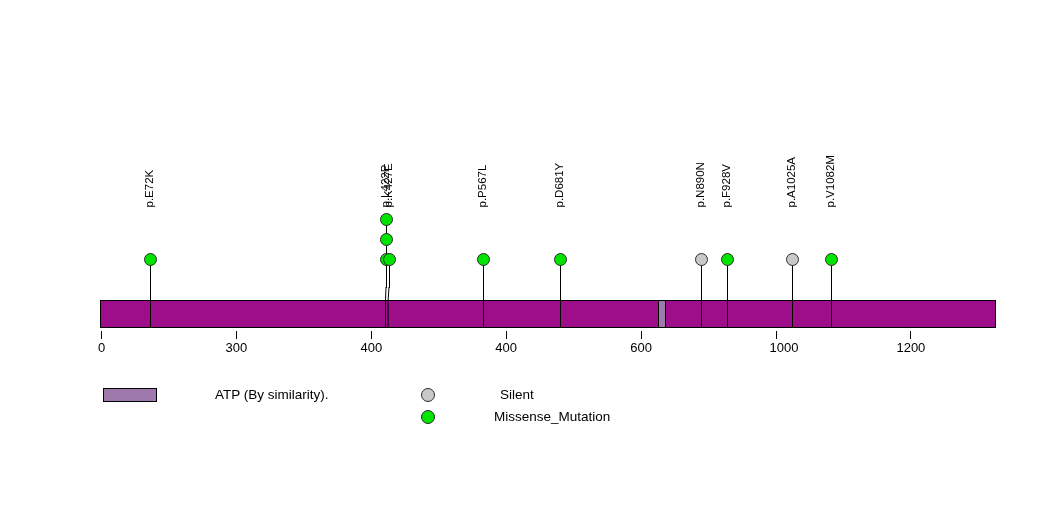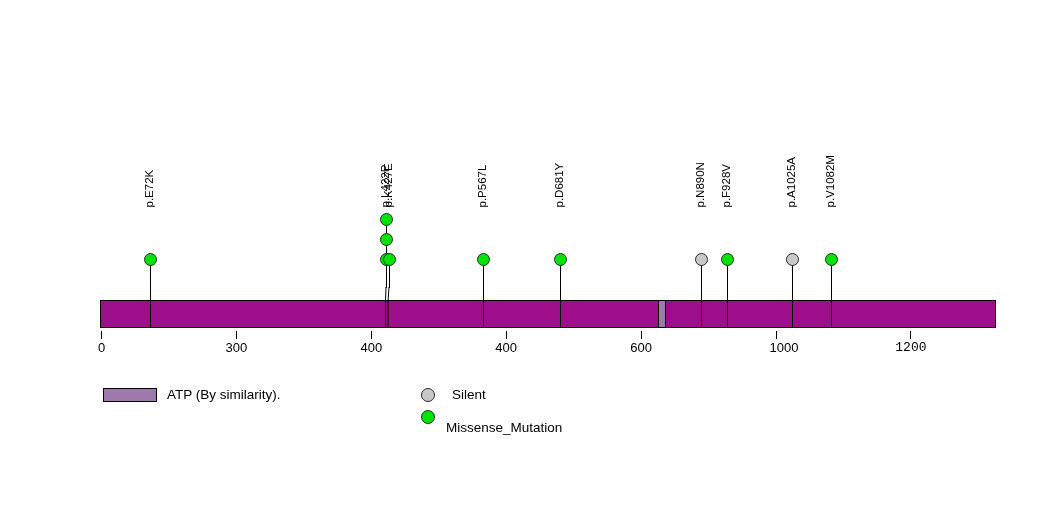--- a/index.html
+++ b/index.html
@@ -22,21 +22,21 @@
 
   
   .axisline{position:absolute;background:#000;height:1px;}
   .tick{position:absolute;width:1px;background:#000;}
   .ticklabel{position:absolute;font-size:13px;line-height:13px;text-align:center;
              transform:translateX(-50%);}
 
   
   .legend-swatch{position:absolute;box-sizing:border-box;border:1px solid #000;}
   .legend-dot{position:absolute;box-sizing:border-box;border:1px solid #2b2b2b;border-radius:50%;}
-  .legend-text{position:absolute;font-size:13.5px;line-height:14px;white-space:nowrap;}
+  .legend-text{position:absolute;font-size:13.5px;line-height:14px;white-space:nowrap;margin-left:48px;}
 </style>
 </head>
 <body>
 
 <div id="stage">
     <div class="backbone" style="left: 100px; top: 300px; width: 895.712px; height: 28px; background: rgb(158, 13, 138);"></div>
     <div class="domain" title="ATP (By similarity)." style="left: 658.137px; top: 300px; width: 8.094px; height: 28px; background: rgb(158, 121, 171);"></div>
     <div class="stem" style="left: 149.564px; top: 259px; height: 69px;"></div>
     <div class="lolli" title="p.E72K (Missense_Mutation)" style="left: 143.564px; top: 252.5px; width: 13px; height: 13px; background: rgb(0, 228, 0);"></div>
     <div class="vlabel" style="left: 154.564px; top: 195.5px;">p.E72K</div>
@@ -79,20 +79,20 @@
     <div class="ticklabel" style="left: 236.4px; top: 341px;">300</div>
     <div class="tick" style="left: 370.8px; top: 331px; height: 8px;"></div>
     <div class="ticklabel" style="left: 371.3px; top: 341px;">400</div>
     <div class="tick" style="left: 505.7px; top: 331px; height: 8px;"></div>
     <div class="ticklabel" style="left: 506.2px; top: 341px;">400</div>
     <div class="tick" style="left: 640.6px; top: 331px; height: 8px;"></div>
     <div class="ticklabel" style="left: 641.1px; top: 341px;">600</div>
     <div class="tick" style="left: 775.5px; top: 331px; height: 8px;"></div>
     <div class="ticklabel" style="left: 776px; top: 341px; margin-left: 8px;">1000</div>
     <div class="tick" style="left: 910.4px; top: 331px; height: 8px;"></div>
-    <div class="ticklabel" style="left: 910.9px; top: 341px; font-family: Liberation Mono, monospace;">1200</div>
+    <div class="ticklabel" style="left: 910.9px; top: 341px;">1200</div>
     <div class="legend-swatch" style="left: 103px; top: 388px; width: 54px; height: 14px; background: rgb(158, 121, 171);"></div>
     <div class="legend-text" style="left: 167px; top: 388px;">ATP (By similarity).</div>
     <div class="legend-dot" style="left: 421px; top: 388px; width: 14px; height: 14px; background: rgb(200, 200, 200);"></div>
     <div class="legend-text" style="left: 452px; top: 388px;">Silent</div>
     <div class="legend-dot" style="left: 421px; top: 410px; width: 14px; height: 14px; background: rgb(0, 228, 0);"></div>
-    <div class="legend-text" style="left: 446px; top: 421px;">Missense_Mutation</div>
+    <div class="legend-text" style="left: 446px; top: 410px;">Missense_Mutation</div>
   </div>
 
 </body></html>

